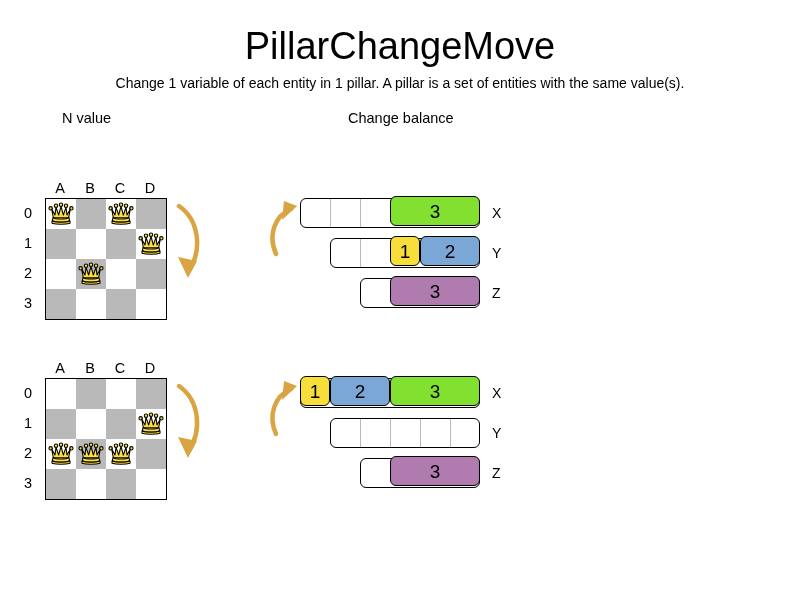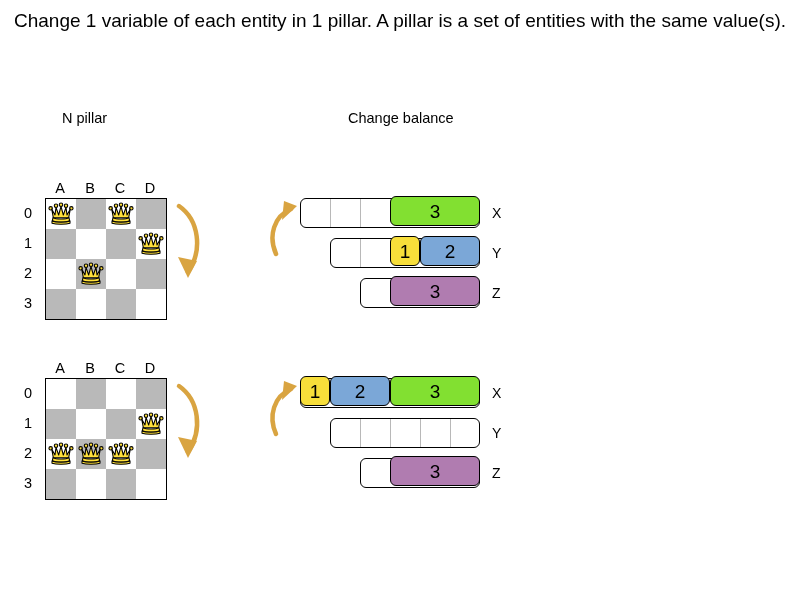--- a/index.html
+++ b/index.html
@@ -20,21 +20,21 @@
   #header { position: absolute; left: 0; top: 0; width: 800px; text-align: center; }
   #page-title {
     font-size: 38px;
     font-weight: normal;
     letter-spacing: 0px;
     margin: 0;
     padding-top: 27px;
     line-height: 1.0;
   }
   #page-subtitle {
-    font-size: 19px;
+    font-size: 14px;
     font-weight: normal;
     margin: 0;
     padding-top: 10px;
   }
 
   
   .section-heading {
     position: absolute;
     font-size: 14.5px;
     white-space: nowrap;
@@ -143,24 +143,25 @@
     height: 30px;
     line-height: 30px;
     font-size: 14px;
     white-space: nowrap;
   }
 </style>
 </head>
 <body>
 
 <div id="header">
+  <h1 id="page-title">PillarChangeMove</h1>
   <p id="page-subtitle">Change 1 variable of each entity in 1 pillar. A pillar is a set of entities with the same value(s).</p>
 </div>
 
-<div class="section-heading" id="heading-nqueens">N pillar</div>
+<div class="section-heading" id="heading-nqueens">N value</div>
 <div class="section-heading" id="heading-cloud">Change balance</div>
 
 <div class="board-wrap" id="board-top">
     <div class="col-label" style="left: 11px;">A</div>
     <div class="col-label" style="left: 41px;">B</div>
     <div class="col-label" style="left: 71px;">C</div>
     <div class="col-label" style="left: 101px;">D</div>
     <div class="board-grid">
       <div class="board-cell light" style="left: 0px; top: 0px;"></div>
       <div class="board-cell dark" style="left: 30px; top: 0px;"></div>

